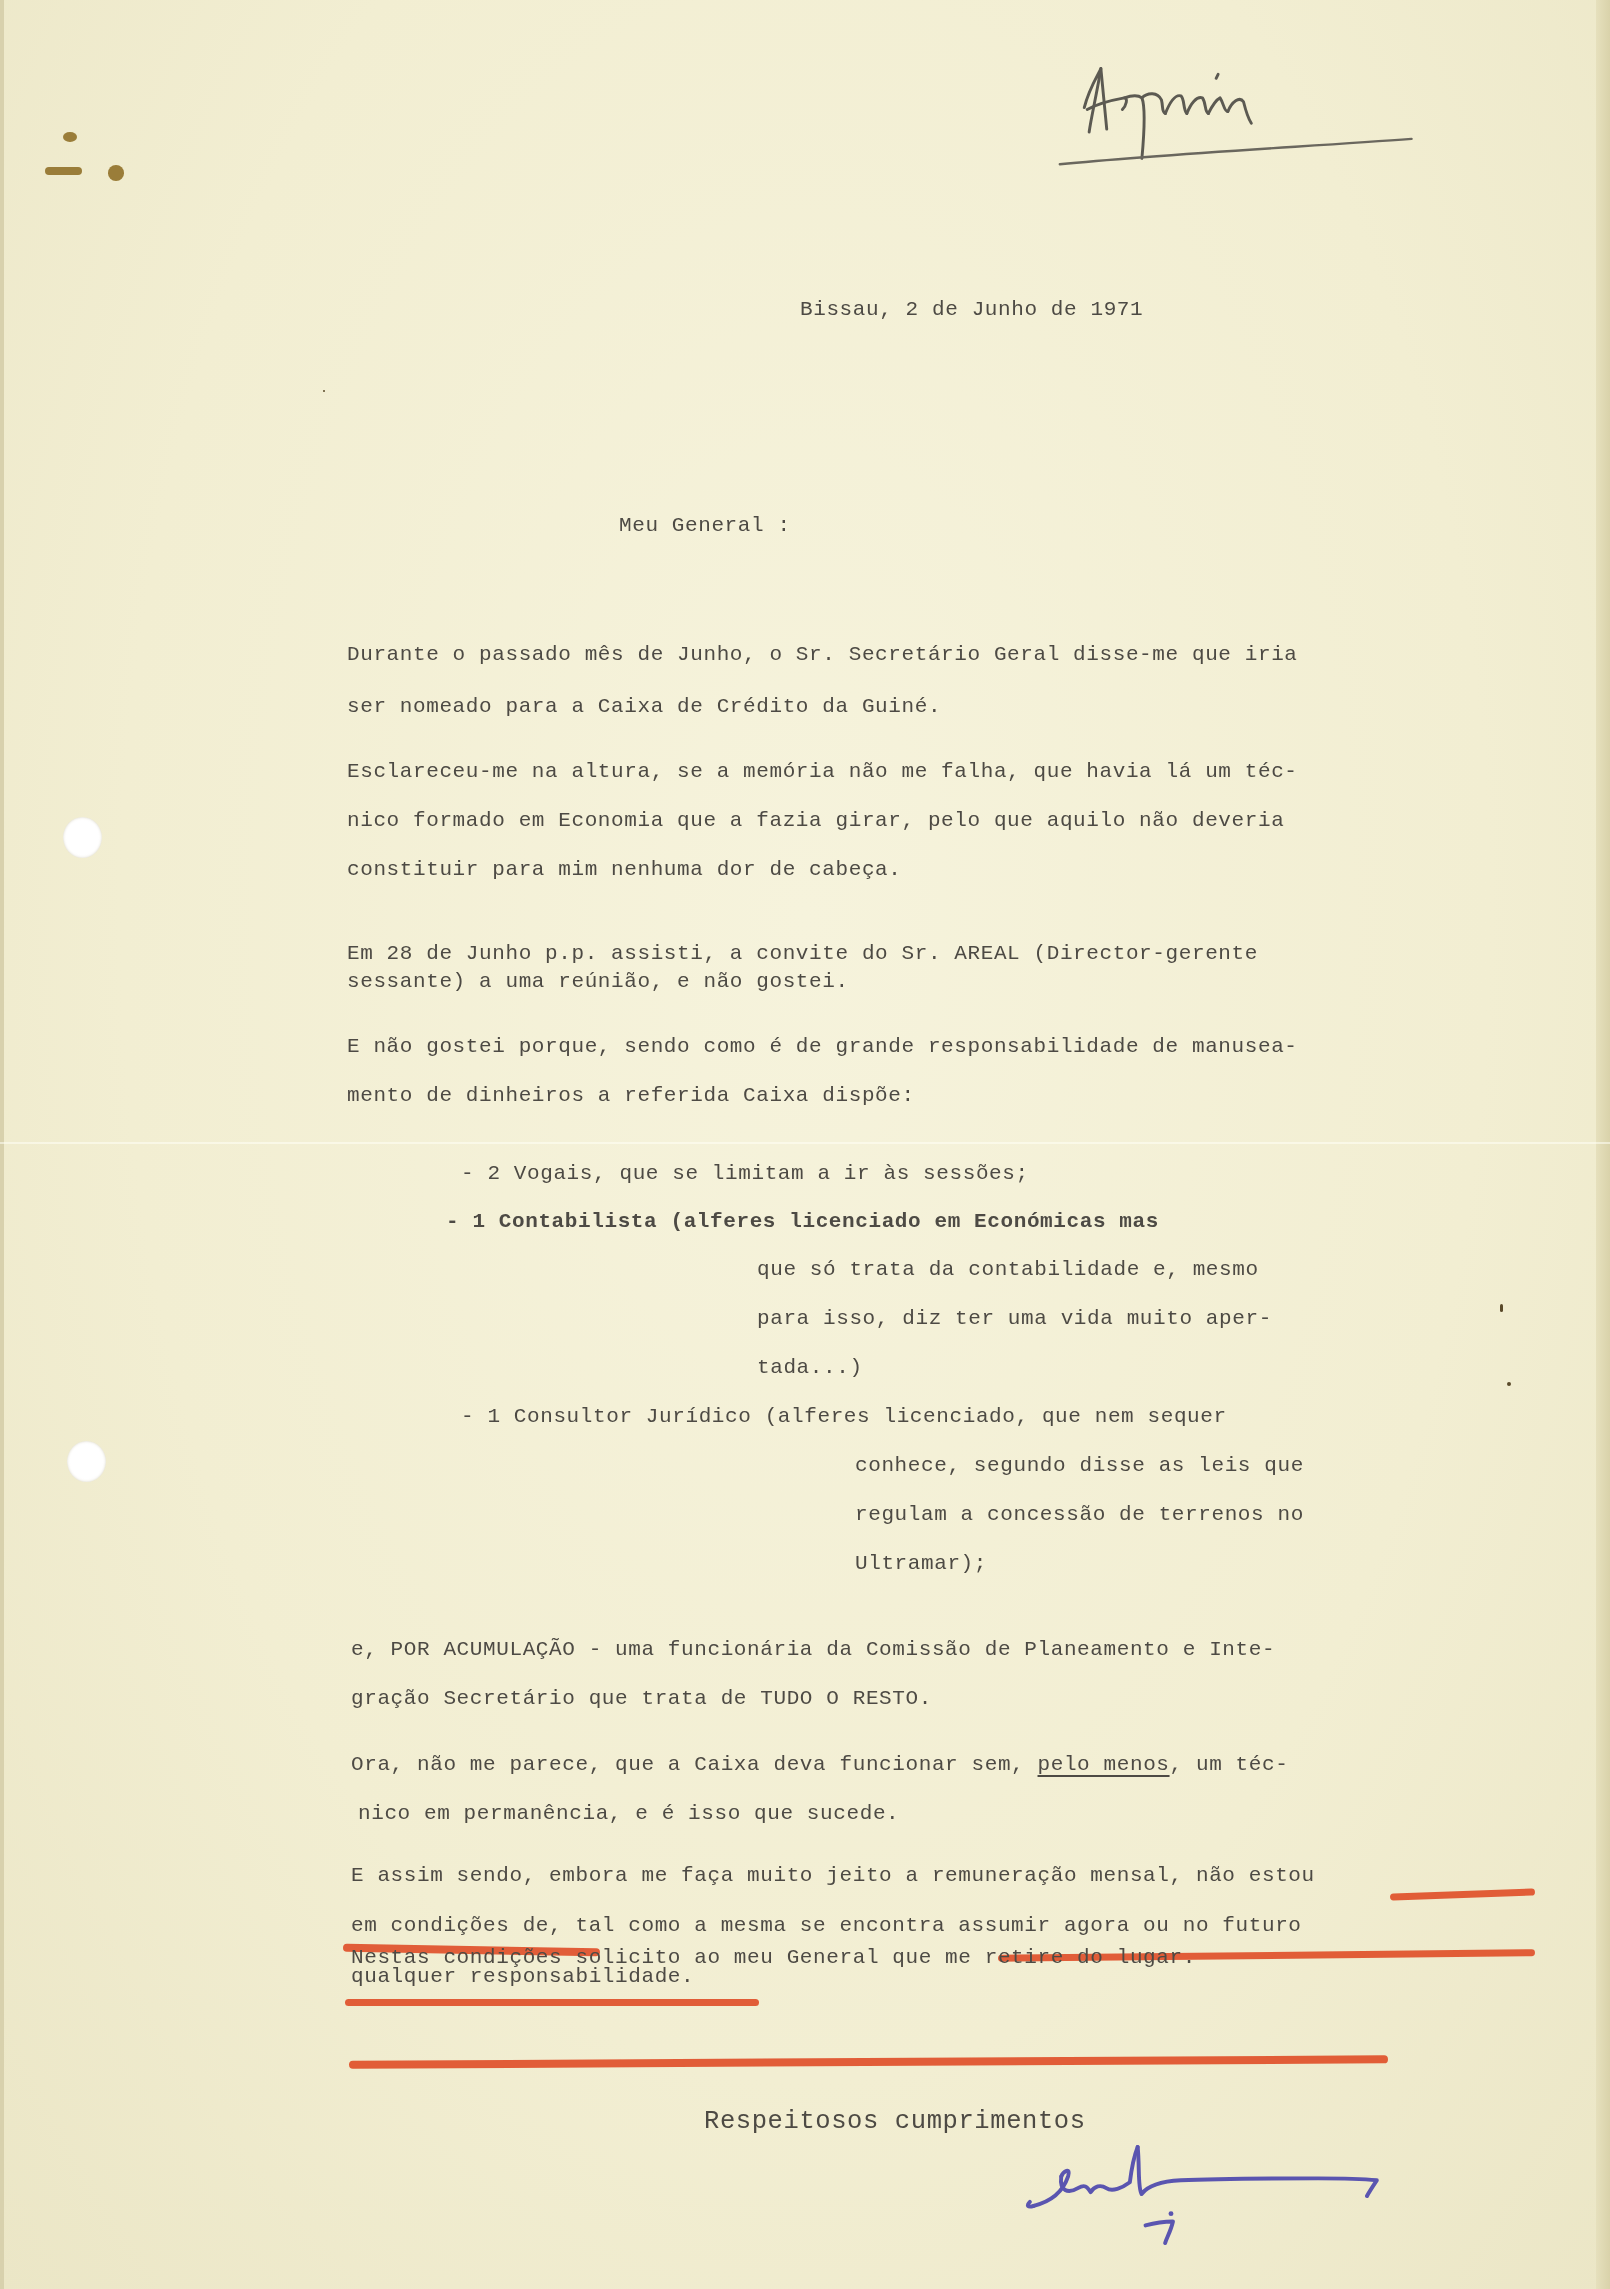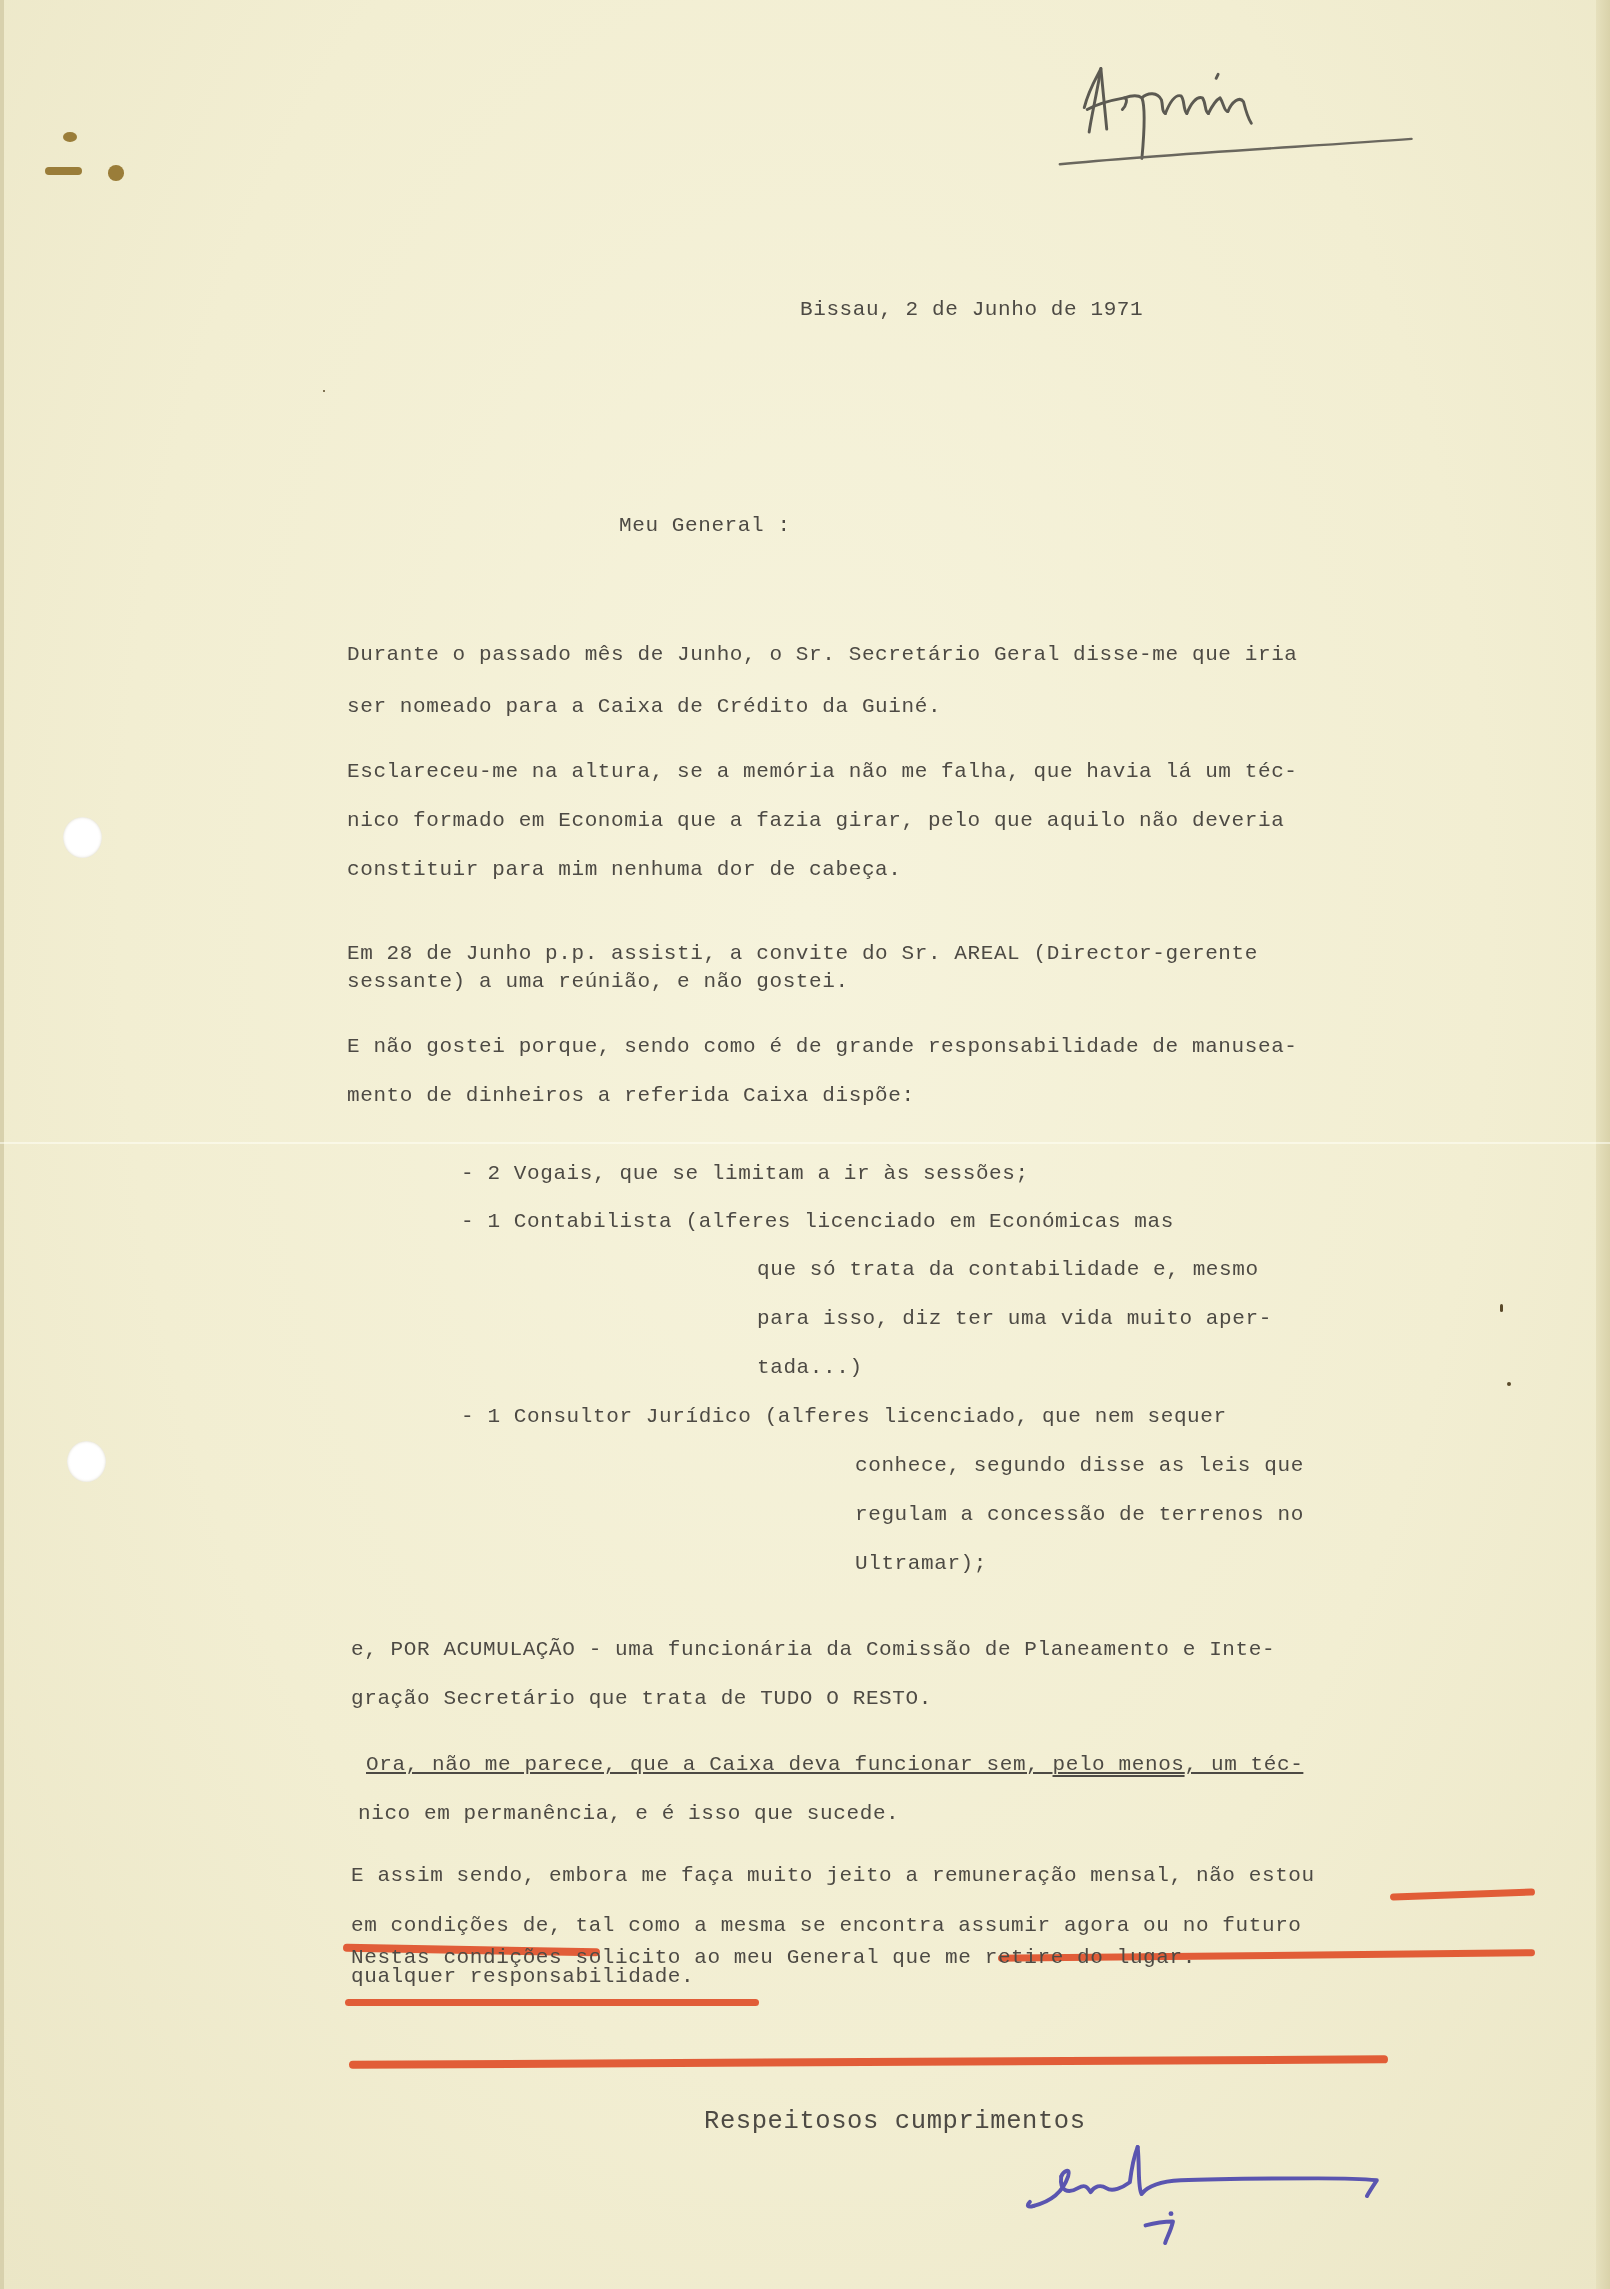--- a/index.html
+++ b/index.html
@@ -117,34 +117,34 @@
   <div class="typed" style="left:347px;top:859px;">constituir para mim nenhuma dor de cabeça.</div>
 
   <div class="typed" style="left:347px;top:943px;">Em 28 de Junho p.p. assisti, a convite do Sr. AREAL (Director-gerente</div>
   <div class="typed" style="left:347px;top:971px;">sessante) a uma reúnião, e não gostei.</div>
 
   <div class="typed" style="left:347px;top:1036px;">E não gostei porque, sendo como é de grande responsabilidade de manusea-</div>
   <div class="typed" style="left:347px;top:1085px;">mento de dinheiros a referida Caixa dispõe:</div>
 
   <div class="typed" style="left:461px;top:1163px;">- 2 Vogais, que se limitam a ir às sessões;</div>
 
-  <div class="typed" style="left:461px;top:1211px;">- 1 Contabilista (alferes licenciado em Económicas mas</div>
+  <div class="typed" style="left:446px;top:1211px;font-weight:bold;">- 1 Contabilista (alferes licenciado em Económicas mas</div>
   <div class="typed" style="left:757px;top:1259px;">que só trata da contabilidade e, mesmo</div>
   <div class="typed" style="left:757px;top:1308px;">para isso, diz ter uma vida muito aper-</div>
   <div class="typed" style="left:757px;top:1357px;">tada...)</div>
 
   <div class="typed" style="left:461px;top:1406px;">- 1 Consultor Jurídico (alferes licenciado, que nem sequer</div>
   <div class="typed" style="left:855px;top:1455px;">conhece, segundo disse as leis que</div>
   <div class="typed" style="left:855px;top:1504px;">regulam a concessão de terrenos no</div>
   <div class="typed" style="left:855px;top:1553px;">Ultramar);</div>
 
   <div class="typed" style="left:351px;top:1639px;">e, POR ACUMULAÇÃO - uma funcionária da Comissão de Planeamento e Inte-</div>
   <div class="typed" style="left:351px;top:1688px;">gração Secretário que trata de TUDO O RESTO.</div>
 
-  <div class="typed" style="left:366px;top:1754px;text-decoration:underline;"><span>Ora, não me parece, que a Caixa deva funcionar sem, </span><span class="ul-typed">pelo menos</span><span>, um téc-</span></div>
+  <div class="typed" style="left:351px;top:1754px;"><span>Ora, não me parece, que a Caixa deva funcionar sem, </span><span class="ul-typed">pelo menos</span><span>, um téc-</span></div>
   <div class="typed" style="left:358px;top:1803px;">nico em permanência, e é isso que sucede.</div>
 
   <div class="typed" style="left:351px;top:1865px;">E assim sendo, embora me faça muito jeito a remuneração mensal, não estou</div>
   <div class="typed" style="left:351px;top:1915px;">em condições de, tal como a mesma se encontra assumir agora ou no futuro</div>
   <div class="typed" style="left:351px;top:1966px;">qualquer responsabilidade.</div>
 
   <div class="red-mark" style="left:1390px;top:1891px;width:145px;transform:rotate(-2deg);"></div>
   <div class="red-mark" style="left:343px;top:1946px;width:257px;height:7.8px;transform:rotate(1deg);"></div>
   <div class="red-mark" style="left:998px;top:1952px;width:537px;transform:rotate(-0.6deg);"></div>
   <div class="red-mark" style="left:345px;top:1999px;width:414px;"></div>

